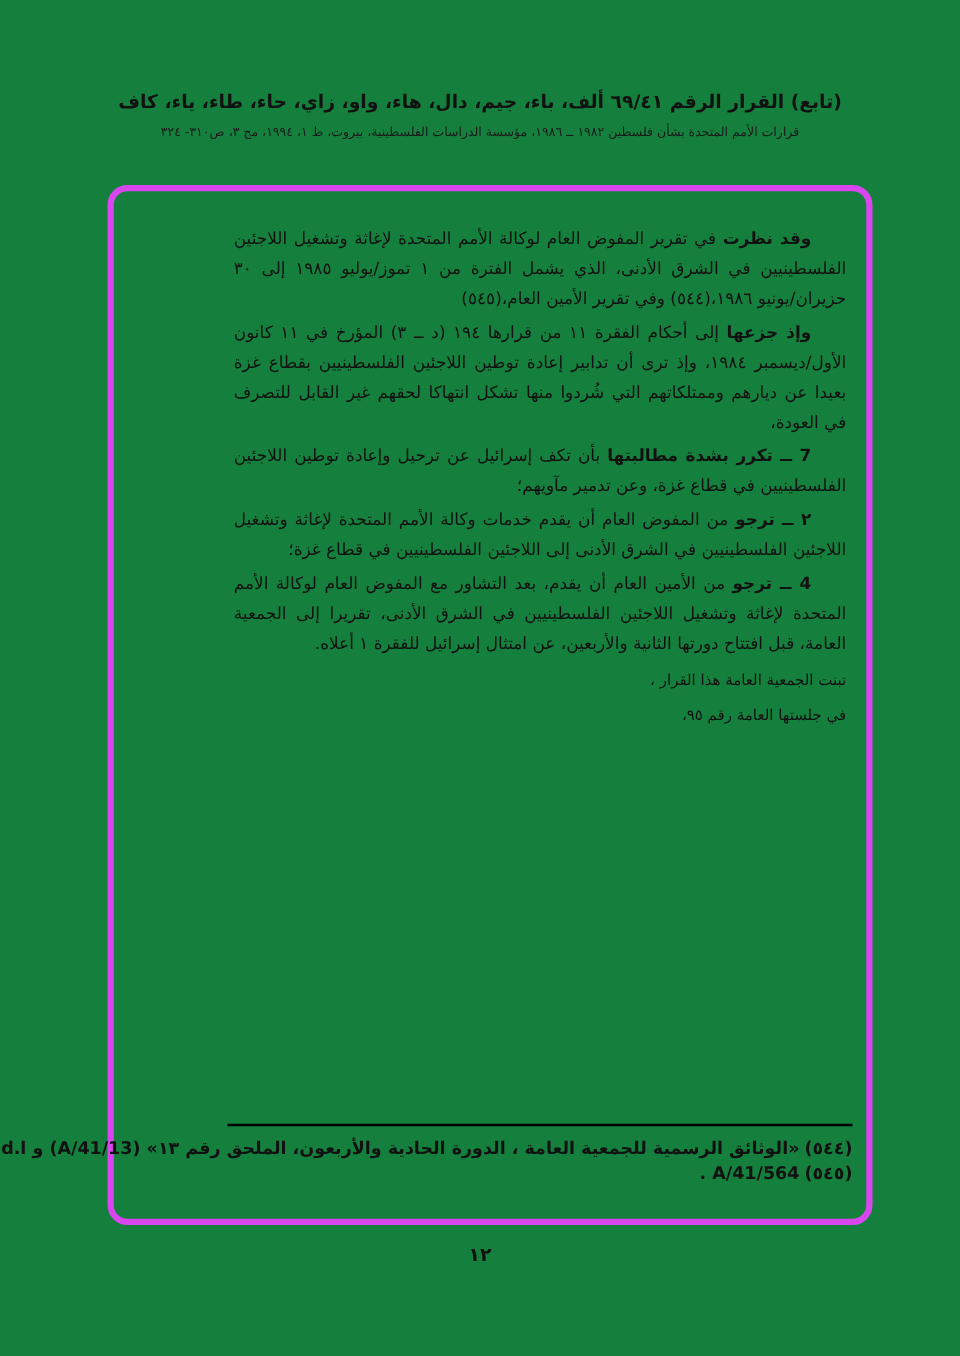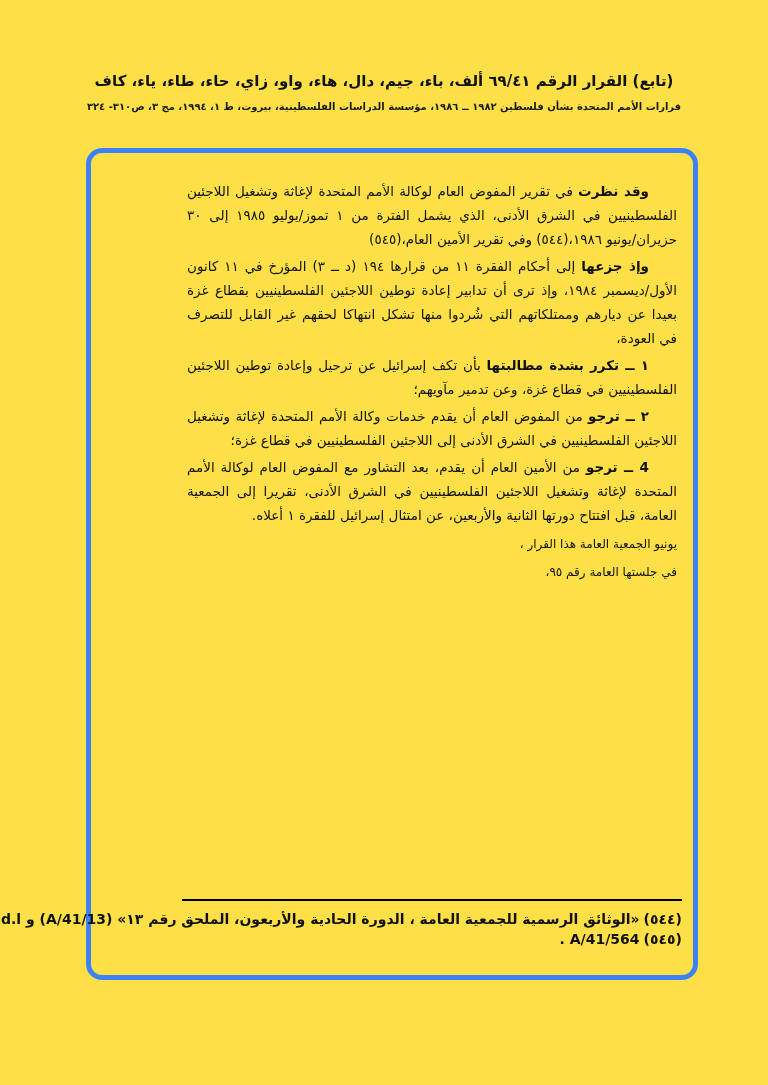--- a/index.html
+++ b/index.html
@@ -4,48 +4,48 @@
 <style>
   html, body {
     margin: 0;
     padding: 0;
     background: #ffffff;
   }
   .page {
     position: relative;
     width: 768px;
     height: 1085px;
-    background: #fde047;
+    background: #15803d;
     font-family: "DejaVu Sans", sans-serif;
     color: #111111;
     overflow: hidden;
   }
   .page-header {
     direction: rtl;
     text-align: center;
     padding-top: 72px;
   }
   .h-title {
     font-size: 15px;
     font-weight: bold;
     letter-spacing: 0.2px;
   }
   .h-source {
     margin-top: 11px;
     font-size: 10px;
-    font-weight: bold;
+    font-weight: normal;
     color: #1a1a1a;
   }
   .green-box {
     position: absolute;
     left: 86px;
     top: 148px;
     width: 612px;
     height: 832px;
-    border: 5px solid #3b82f6;
+    border: 5px solid #d946ef;
     border-radius: 16px;
     box-sizing: border-box;
   }
   .content {
     direction: rtl;
     text-align: justify;
     padding: 26px 16px 0 96px;
     font-size: 13.5px;
     line-height: 24px;
   }
@@ -108,36 +108,37 @@
   <div class="green-box">
     <div class="content">
 
       <p class="para"><span class="lead">وقد نظرت</span><span> في تقرير المفوض العام لوكالة الأمم المتحدة لإغاثة وتشغيل اللاجئين الفلسطينيين في الشرق الأدنى، الذي يشمل الفترة من ١ تموز/يوليو ١٩٨٥ إلى ٣٠ حزيران/يونيو ١٩٨٦،(٥٤٤) وفي تقرير الأمين العام،(٥٤٥)</span></p>
 
       <p class="para"><span class="lead">وإذ جزعها</span><span> إلى أحكام الفقرة ١١ من قرارها ١٩٤ (د ــ ٣) المؤرخ في ١١ كانون الأول/ديسمبر ١٩٨٤، وإذ ترى أن تدابير إعادة توطين اللاجئين الفلسطينيين بقطاع غزة بعيدا عن ديارهم وممتلكاتهم التي شُردوا منها تشكل انتهاكا لحقهم غير القابل للتصرف في العودة،</span></p>
 
 
 
 
-      <p class="para"><span class="lead">١ ــ تكرر بشدة مطالبتها</span><span> بأن تكف إسرائيل عن ترحيل وإعادة توطين اللاجئين الفلسطينيين في قطاع غزة، وعن تدمير مآويهم؛</span></p>
+      <p class="para"><span class="lead">7 ــ تكرر بشدة مطالبتها</span><span> بأن تكف إسرائيل عن ترحيل وإعادة توطين اللاجئين الفلسطينيين في قطاع غزة، وعن تدمير مآويهم؛</span></p>
 
       <p class="para"><span class="lead">٢ ــ ترجو</span><span> من المفوض العام أن يقدم خدمات وكالة الأمم المتحدة لإغاثة وتشغيل اللاجئين الفلسطينيين في الشرق الأدنى إلى اللاجئين الفلسطينيين في قطاع غزة؛</span></p>
 
       <p class="para"><span class="lead">4 ــ ترجو</span><span> من الأمين العام أن يقدم، بعد التشاور مع المفوض العام لوكالة الأمم المتحدة لإغاثة وتشغيل اللاجئين الفلسطينيين في الشرق الأدنى، تقريرا إلى الجمعية العامة، قبل افتتاح دورتها الثانية والأربعين، عن امتثال إسرائيل للفقرة ١ أعلاه.</span></p>
 
-      <p class="closing">يونيو الجمعية العامة هذا القرار ،</p>
+      <p class="closing">تبنت الجمعية العامة هذا القرار ،</p>
       <p class="closing">في جلستها العامة رقم ٩٥،</p>
 
     </div>
 
     <div class="footnotes">
       <div class="fn-rule"></div>
       <div class="fn-line">
         <span class="fn-label">(٥٤٤)</span><span class="fn-text">«الوثائق الرسمية للجمعية العامة ، الدورة الحادية والأربعون، الملحق رقم ١٣» (A/41/13) و Add.l .</span>
       </div>
       <div class="fn-line">
         <span class="fn-label">(٥٤٥)</span><span class="fn-text">A/41/564 .</span>
       </div>
     </div>
   </div>
 
+  <div class="page-number">١٢</div>
 
 </div>
 
 </body></html>

